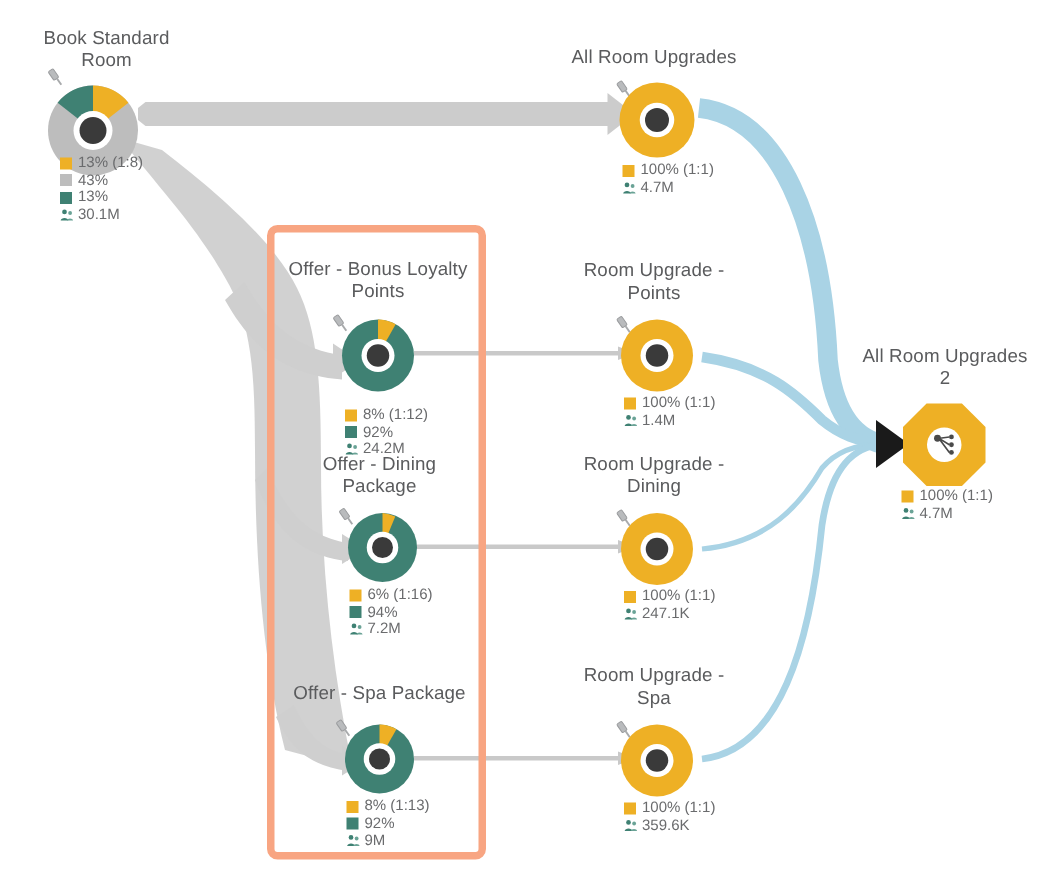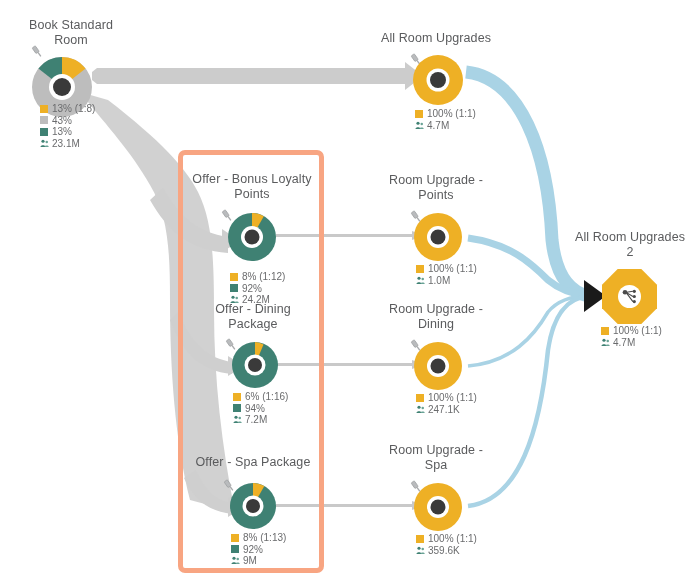--- a/index.html
+++ b/index.html
@@ -150,21 +150,21 @@
       </div>
       <div class="legend-row">
         <span class="people">
           <svg viewBox="0 0 12 12" width="9" height="9">
             <circle cx="4" cy="3" r="2.1" fill="#3f8173"></circle>
             <path d="M0.6 10.6 C0.6 7.6 7.4 7.6 7.4 10.6 Z" fill="#3f8173"></path>
             <circle cx="9" cy="4" r="1.7" fill="#6aa396"></circle>
             <path d="M6.2 10.6 C6.2 8.2 11.6 8.2 11.6 10.6 Z" fill="#6aa396"></path>
           </svg>
         </span>
-        <span>23.1M</span>
+        <span>30.1M</span>
       </div>
     </div>
   </div>
 
   <div class="node">
     <div class="node-title" style="left:366px;top:31px;width:140px;">All Room Upgrades</div>
     <div class="pin" style="left:409px;top:52px;">
       <svg viewBox="0 0 16 16" width="15" height="15">
         <g transform="rotate(-35 8 8)">
           <rect x="5.4" y="1.6" width="4.2" height="7.4" rx="1" fill="#b9bbbd" stroke="#9a9c9e" stroke-width="0.7"></rect>
@@ -265,21 +265,21 @@
       </div>
       <div class="legend-row">
         <span class="people">
           <svg viewBox="0 0 12 12" width="9" height="9">
             <circle cx="4" cy="3" r="2.1" fill="#3f8173"></circle>
             <path d="M0.6 10.6 C0.6 7.6 7.4 7.6 7.4 10.6 Z" fill="#3f8173"></path>
             <circle cx="9" cy="4" r="1.7" fill="#6aa396"></circle>
             <path d="M6.2 10.6 C6.2 8.2 11.6 8.2 11.6 10.6 Z" fill="#6aa396"></path>
           </svg>
         </span>
-        <span>1.0M</span>
+        <span>1.4M</span>
       </div>
     </div>
   </div>
 
   <div class="node">
     <div class="node-title" style="left:190px;top:302px;width:126px;">Offer - Dining
 Package</div>
     <div class="pin" style="left:224px;top:337px;">
       <svg viewBox="0 0 16 16" width="15" height="15">
         <g transform="rotate(-35 8 8)">

